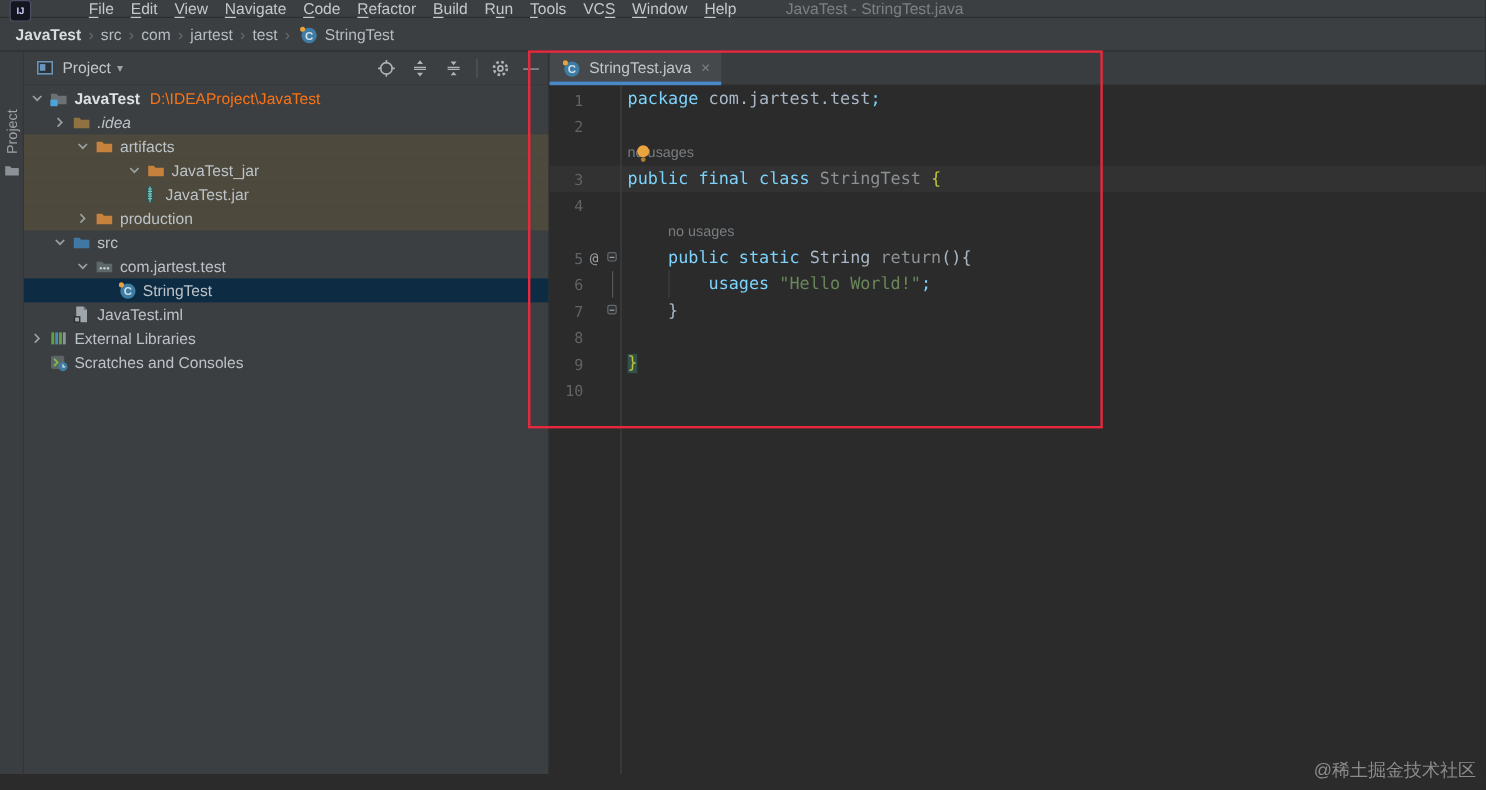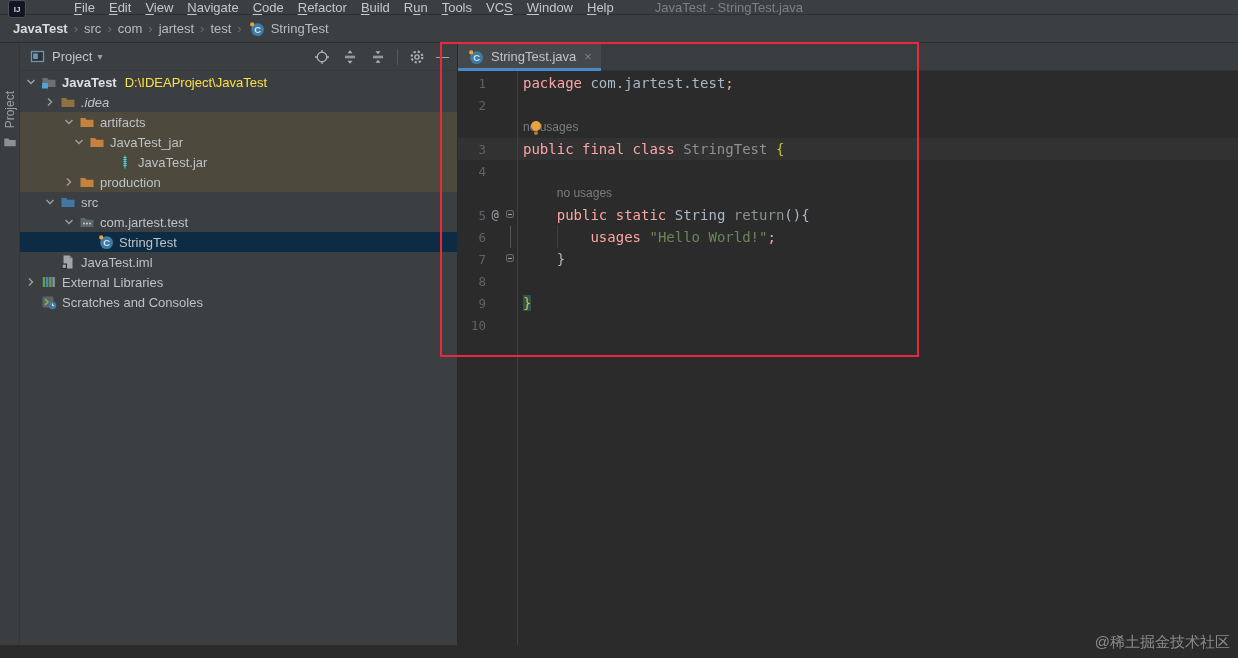--- a/index.html
+++ b/index.html
@@ -44,21 +44,21 @@
 
   .tree { padding-top:1px; }
   .tree-row { height:20px; display:flex; align-items:center; font-size:13px; color:#bcc2c7; }
   .tree-row.bg-hover { background:#4d493c; }
   .tree-row.bg-selected { background:#0d2c44; }
   .chev { width:18px; flex:none; display:flex; justify-content:center; align-items:center; }
   .icn  { width:18px; flex:none; display:flex; justify-content:center; align-items:center; }
   .icn svg { display:block; }
   .tree-label { margin-left:4px; white-space:nowrap; }
   .tree-label.bold { font-weight:bold; color:#dde1e4; }
-  .tree-extra { margin-left:8px; color:#fde047; white-space:nowrap; }
+  .tree-extra { margin-left:8px; color:#f97316; white-space:nowrap; }
 
   
   .editor { flex:1; display:flex; flex-direction:column; background:#2b2b2b; }
   .tabbar { height:28px; flex:none; background:#3a3d3f; border-bottom:1px solid #313335; display:flex; }
   .tab { display:flex; align-items:center; gap:6px; padding:0 9px; background:#45494c;
          position:relative; font-size:13px; color:#c0c5c9; }
   .tab-close { color:#7d8285; font-size:13px; margin-left:2px; }
   .tab-underline { position:absolute; left:0; right:0; bottom:-1px; height:3px; background:#4A88C7; }
 
   .code-area { flex:1; position:relative; padding-top:1px; }
@@ -73,21 +73,21 @@
   .g-fold { width:13px; flex:none; position:relative; height:22px; }
   .fm { position:absolute; left:2px; top:6px; width:8px; height:8px;
         border:1px solid #65696b; border-radius:2px; background:#2f3234; }
   .fm::after { content:""; position:absolute; left:1px; top:3px; width:4px; height:1px; background:#9aa0a6; }
   .fold-line { position:absolute; left:6px; top:0; bottom:0; width:1px; background:#54585a; }
   .code { white-space:pre; padding-left:6px; position:relative; height:22px; line-height:22px; }
   .code.hint { font-family:"Liberation Sans", sans-serif; font-size:12px; color:#787d81; line-height:22px; }
   .bulb { position:absolute; top:5px; width:10px; height:10px; border-radius:50%;
           background:#e9a33f; box-shadow:0 7px 0 -3px #b07c2f; }
 
-  .tk-kw { color:#fca5a5; }
+  .tk-kw { color:#7dd3fc; }
   .tk-pl { color:#A9B7C6; }
   .tk-dim { color:#8c9194; }
   .tk-str { color:#6A8759; }
   .tk-brace { color:#bdc437; }
   .tk-bracehl { color:#bdc437; background:#33514a; }
 
   
   .annotation-rect { position:absolute; left:440px; top:42px; width:479px; height:315px;
                      border:2px solid #e8283c; pointer-events:none; z-index:9; }
   .watermark { position:absolute; right:8px; bottom:6px; font-size:15px; color:#8b8b8b; z-index:8; }
@@ -236,21 +236,21 @@
                 <path d="M3.5 5l3.5 3.5L10.5 5" stroke="#9aa0a4" stroke-width="1.4" fill="none"></path>
               </svg>
             </span>
             <span class="icn">
               <svg width="16" height="16" viewBox="0 0 16 16">
                 <path d="M1.5 12.9V4.1h4.6l1.5 1.7h6.9v7.1z" fill="#c6813c"></path>
               </svg>
             </span>
             <span class="tree-label">artifacts</span>
           </div>
-          <div class="tree-row bg-hover" style="padding-left: 50px;">
+          <div class="tree-row bg-hover" style="padding-left: 83px;">
             <span class="chev">
               <svg width="14" height="14" viewBox="0 0 14 14">
                 <path d="M3.5 5l3.5 3.5L10.5 5" stroke="#9aa0a4" stroke-width="1.4" fill="none"></path>
               </svg>
             </span>
             <span class="icn">
               <svg width="16" height="16" viewBox="0 0 16 16">
                 <path d="M1.5 12.9V4.1h4.6l1.5 1.7h6.9v7.1z" fill="#c6813c"></path>
               </svg>
             </span>

